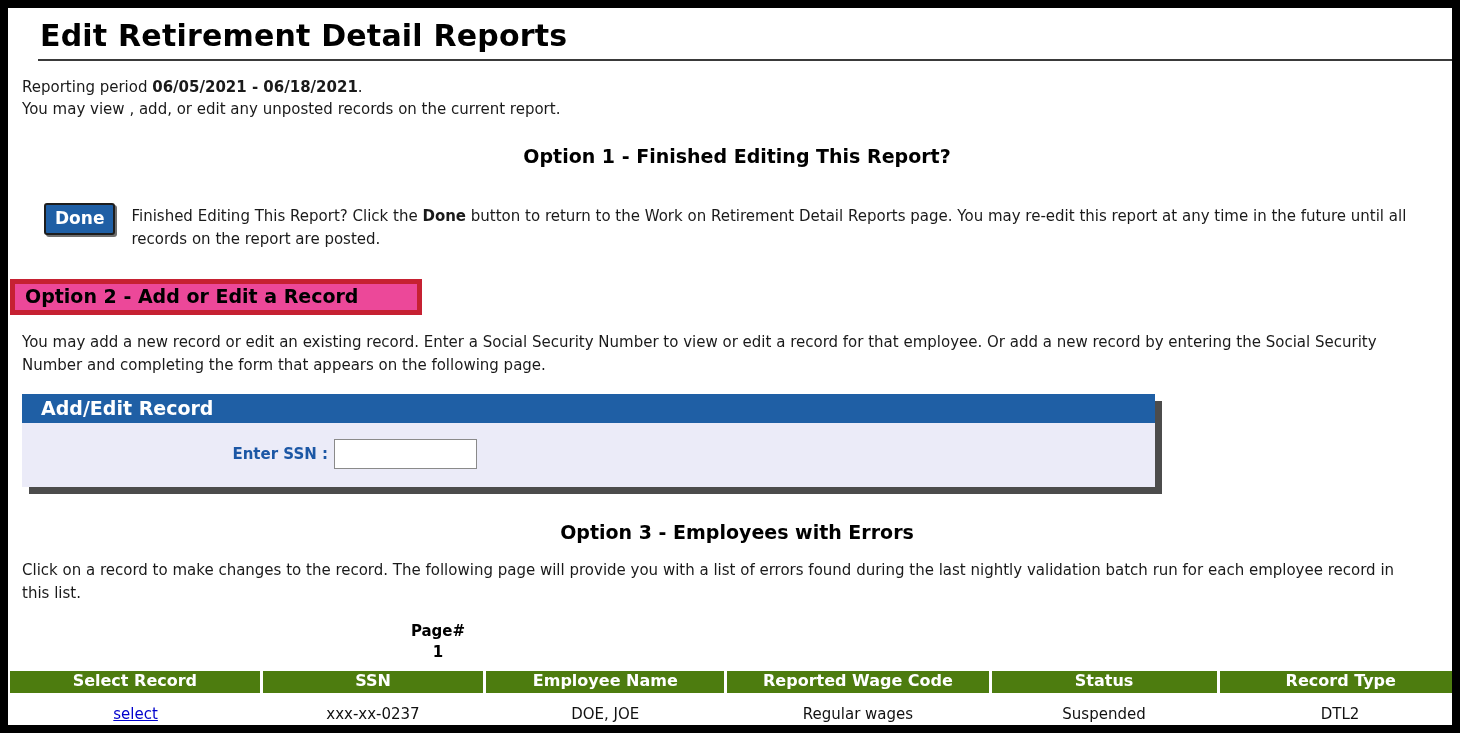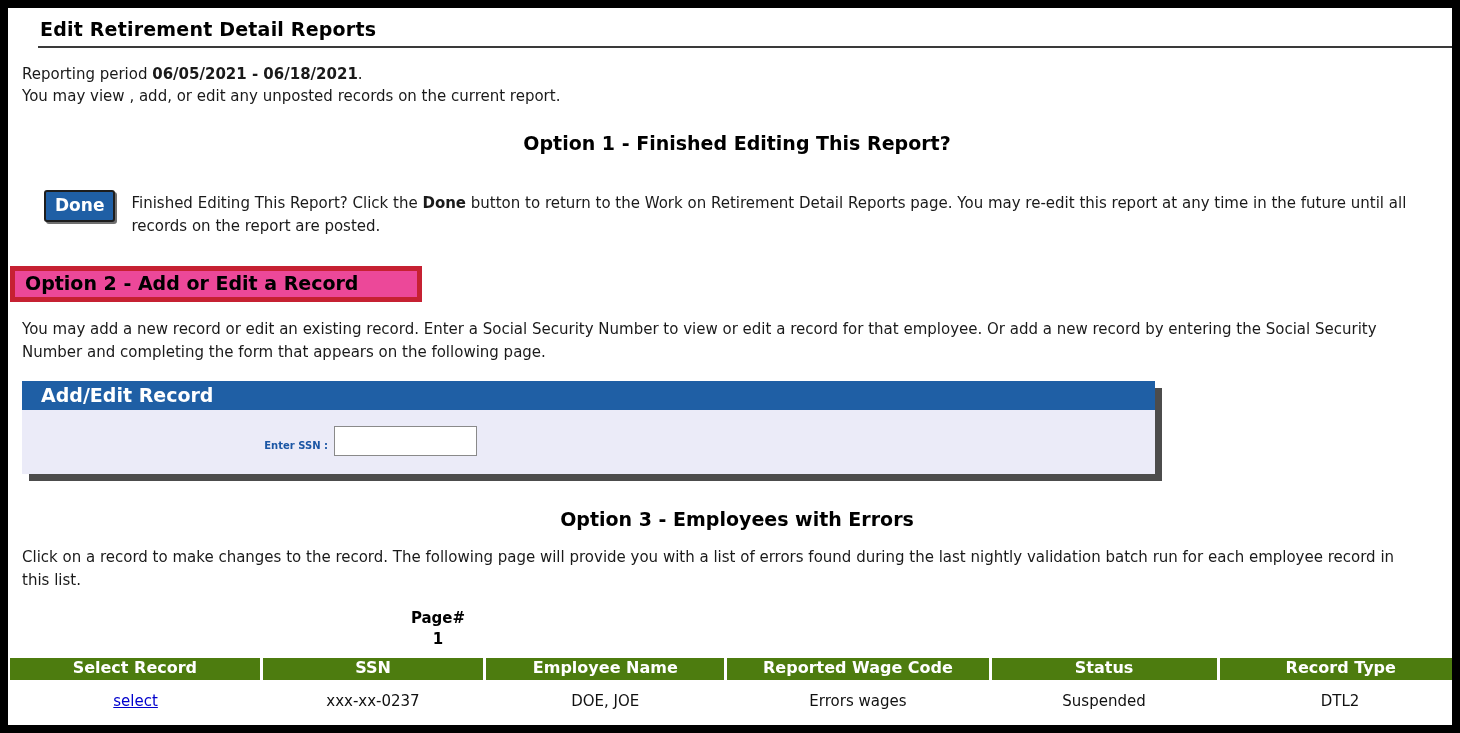--- a/index.html
+++ b/index.html
@@ -14,21 +14,21 @@
     overflow:hidden;
   }
   .top-gray-strip{
     position:absolute;top:-8px;left:10px;right:10px;height:4px;
     background:#8a8a8a;
   }
 
   
   .page-title{
     margin:10px 0 0 32px;
-    font-size:19px;font-weight:bold;color:#000;
+    font-size:30px;font-weight:bold;color:#000;
     letter-spacing:0.2px;
   }
   .title-rule{
     margin:6px 0 0 30px;
     border:none;border-top:2px solid #3a3a3a;height:0;
   }
 
   .intro{
     margin:15px 0 0 14px;
     font-size:15px;line-height:22px;color:#1a1a1a;
@@ -82,23 +82,23 @@
   }
   .panel-header{
     background:#1f5fa5;color:#fff;
     font-size:19px;font-weight:bold;
     padding:3px 8px 4px 19px;line-height:22px;
   }
   .panel-body{
     position:relative;height:64px;background:#ebebf8;
   }
   .ssn-label{
-    position:absolute;left:0;top:30px;width:306px;
+    position:absolute;left:0;top:22px;width:306px;
     text-align:right;
-    color:#1c57a5;font-size:10px;font-weight:bold;
+    color:#1c57a5;font-size:15px;font-weight:bold;
   }
   .ssn-input{
     position:absolute;left:312px;top:16px;
     width:143px;height:30px;
     border:1px solid #8a8a8a;background:#fff;
     font-size:15px;padding:2px 4px;
   }
   .addedit-btn{
     position:absolute;left:654px;top:16px;
   }
@@ -191,19 +191,19 @@
         <th>Reported Wage Code</th>
         <th>Status</th>
         <th>Record Type</th>
       </tr>
     </thead>
     <tbody>
       <tr>
         <td><a class="select-link" href="#">select</a></td>
         <td>xxx-xx-0237</td>
         <td>DOE, JOE</td>
-        <td>Errors wages</td>
+        <td>Regular wages</td>
         <td>Suspended</td>
         <td>DTL2</td>
       </tr>
     </tbody>
   </table>
 </div>
 
 </body></html>

